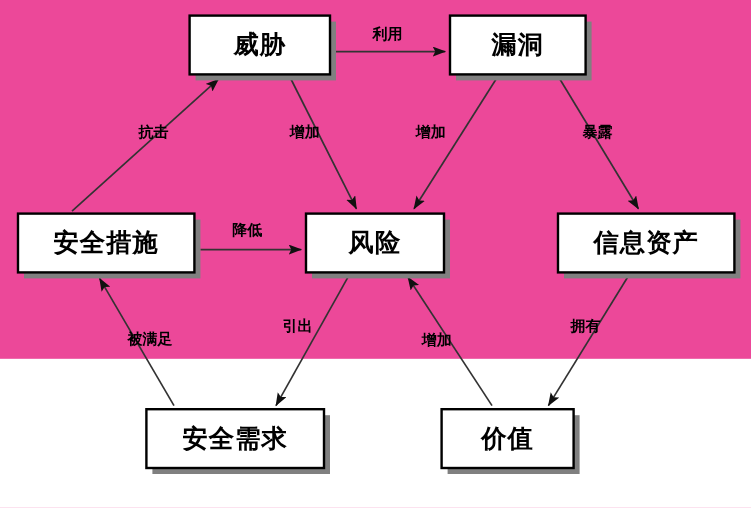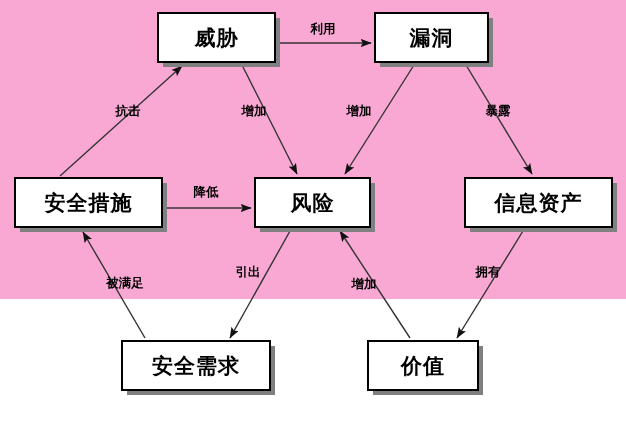--- a/index.html
+++ b/index.html
@@ -10,21 +10,21 @@
   body {
     width: 626px;
     height: 423px;
     font-family: "DejaVu Sans", "Liberation Sans", sans-serif;
     overflow: hidden;
   }
   #diagram-root {
     position: relative;
     width: 626px;
     height: 299px;
-    background: #f9a8d4;
+    background: #ec4899;
   }
   svg#diagram-svg {
     display: block;
     width: 626px;
     height: 423px;
   }
   .node-shadow {
     fill: #808080;
   }
   .node-box {

